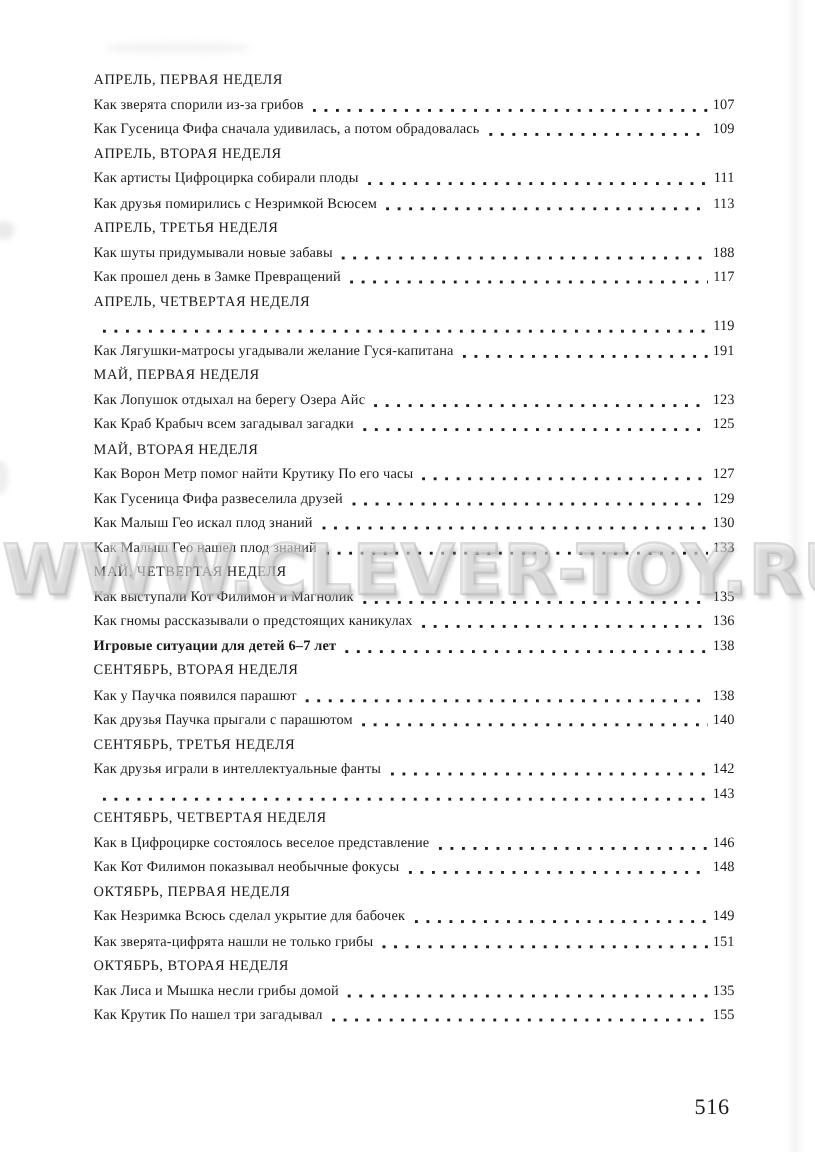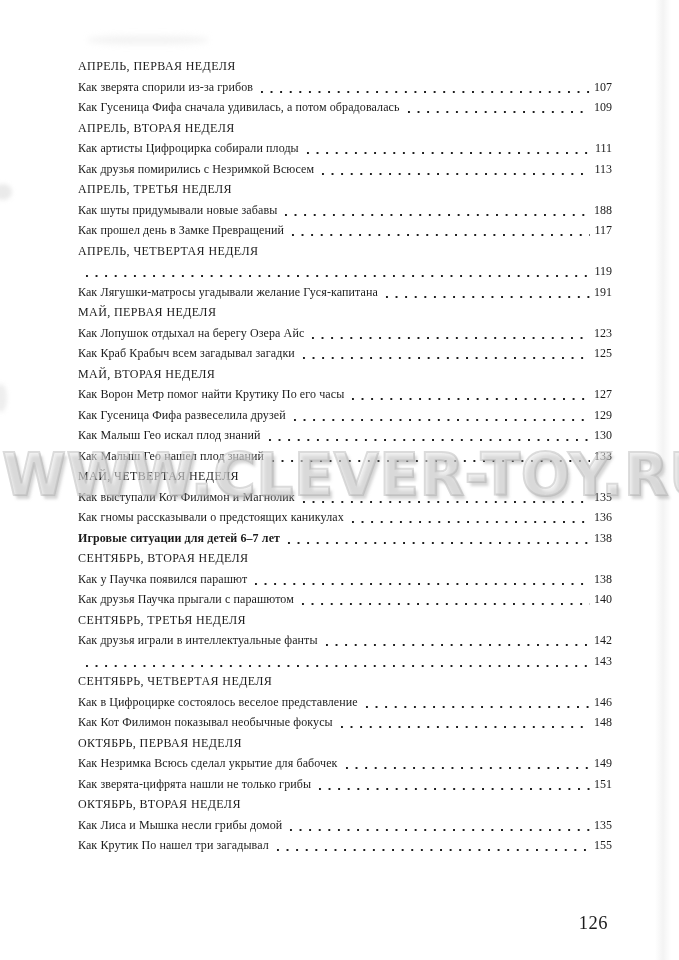--- a/index.html
+++ b/index.html
@@ -326,15 +326,15 @@
 
   <div class="row entry">
     <span class="title">Как Крутик По нашел три загадывал</span>
     <span class="leader"></span>
     <span class="pagenum">155</span>
   </div>
 </div>
 
   <div class="watermark">WWW.CLEVER-TOY.RU</div>
 
-  <div class="folio">126</div>
+  <div class="folio">516</div>
 
 </div>
 
 </body></html>

